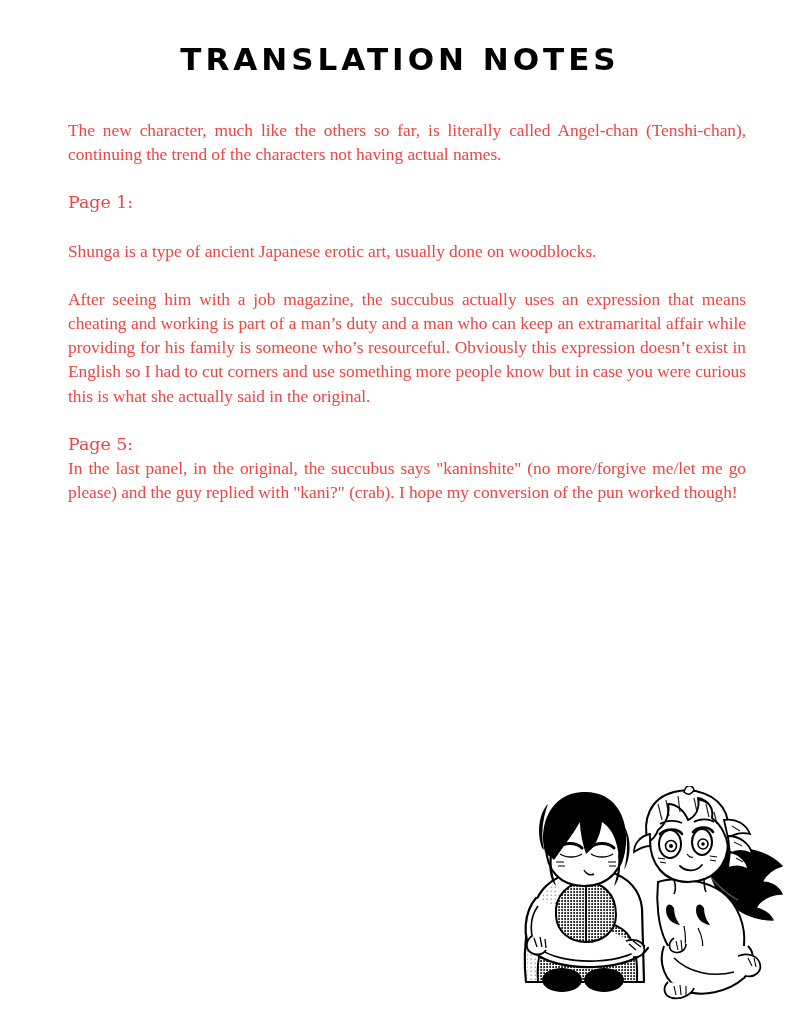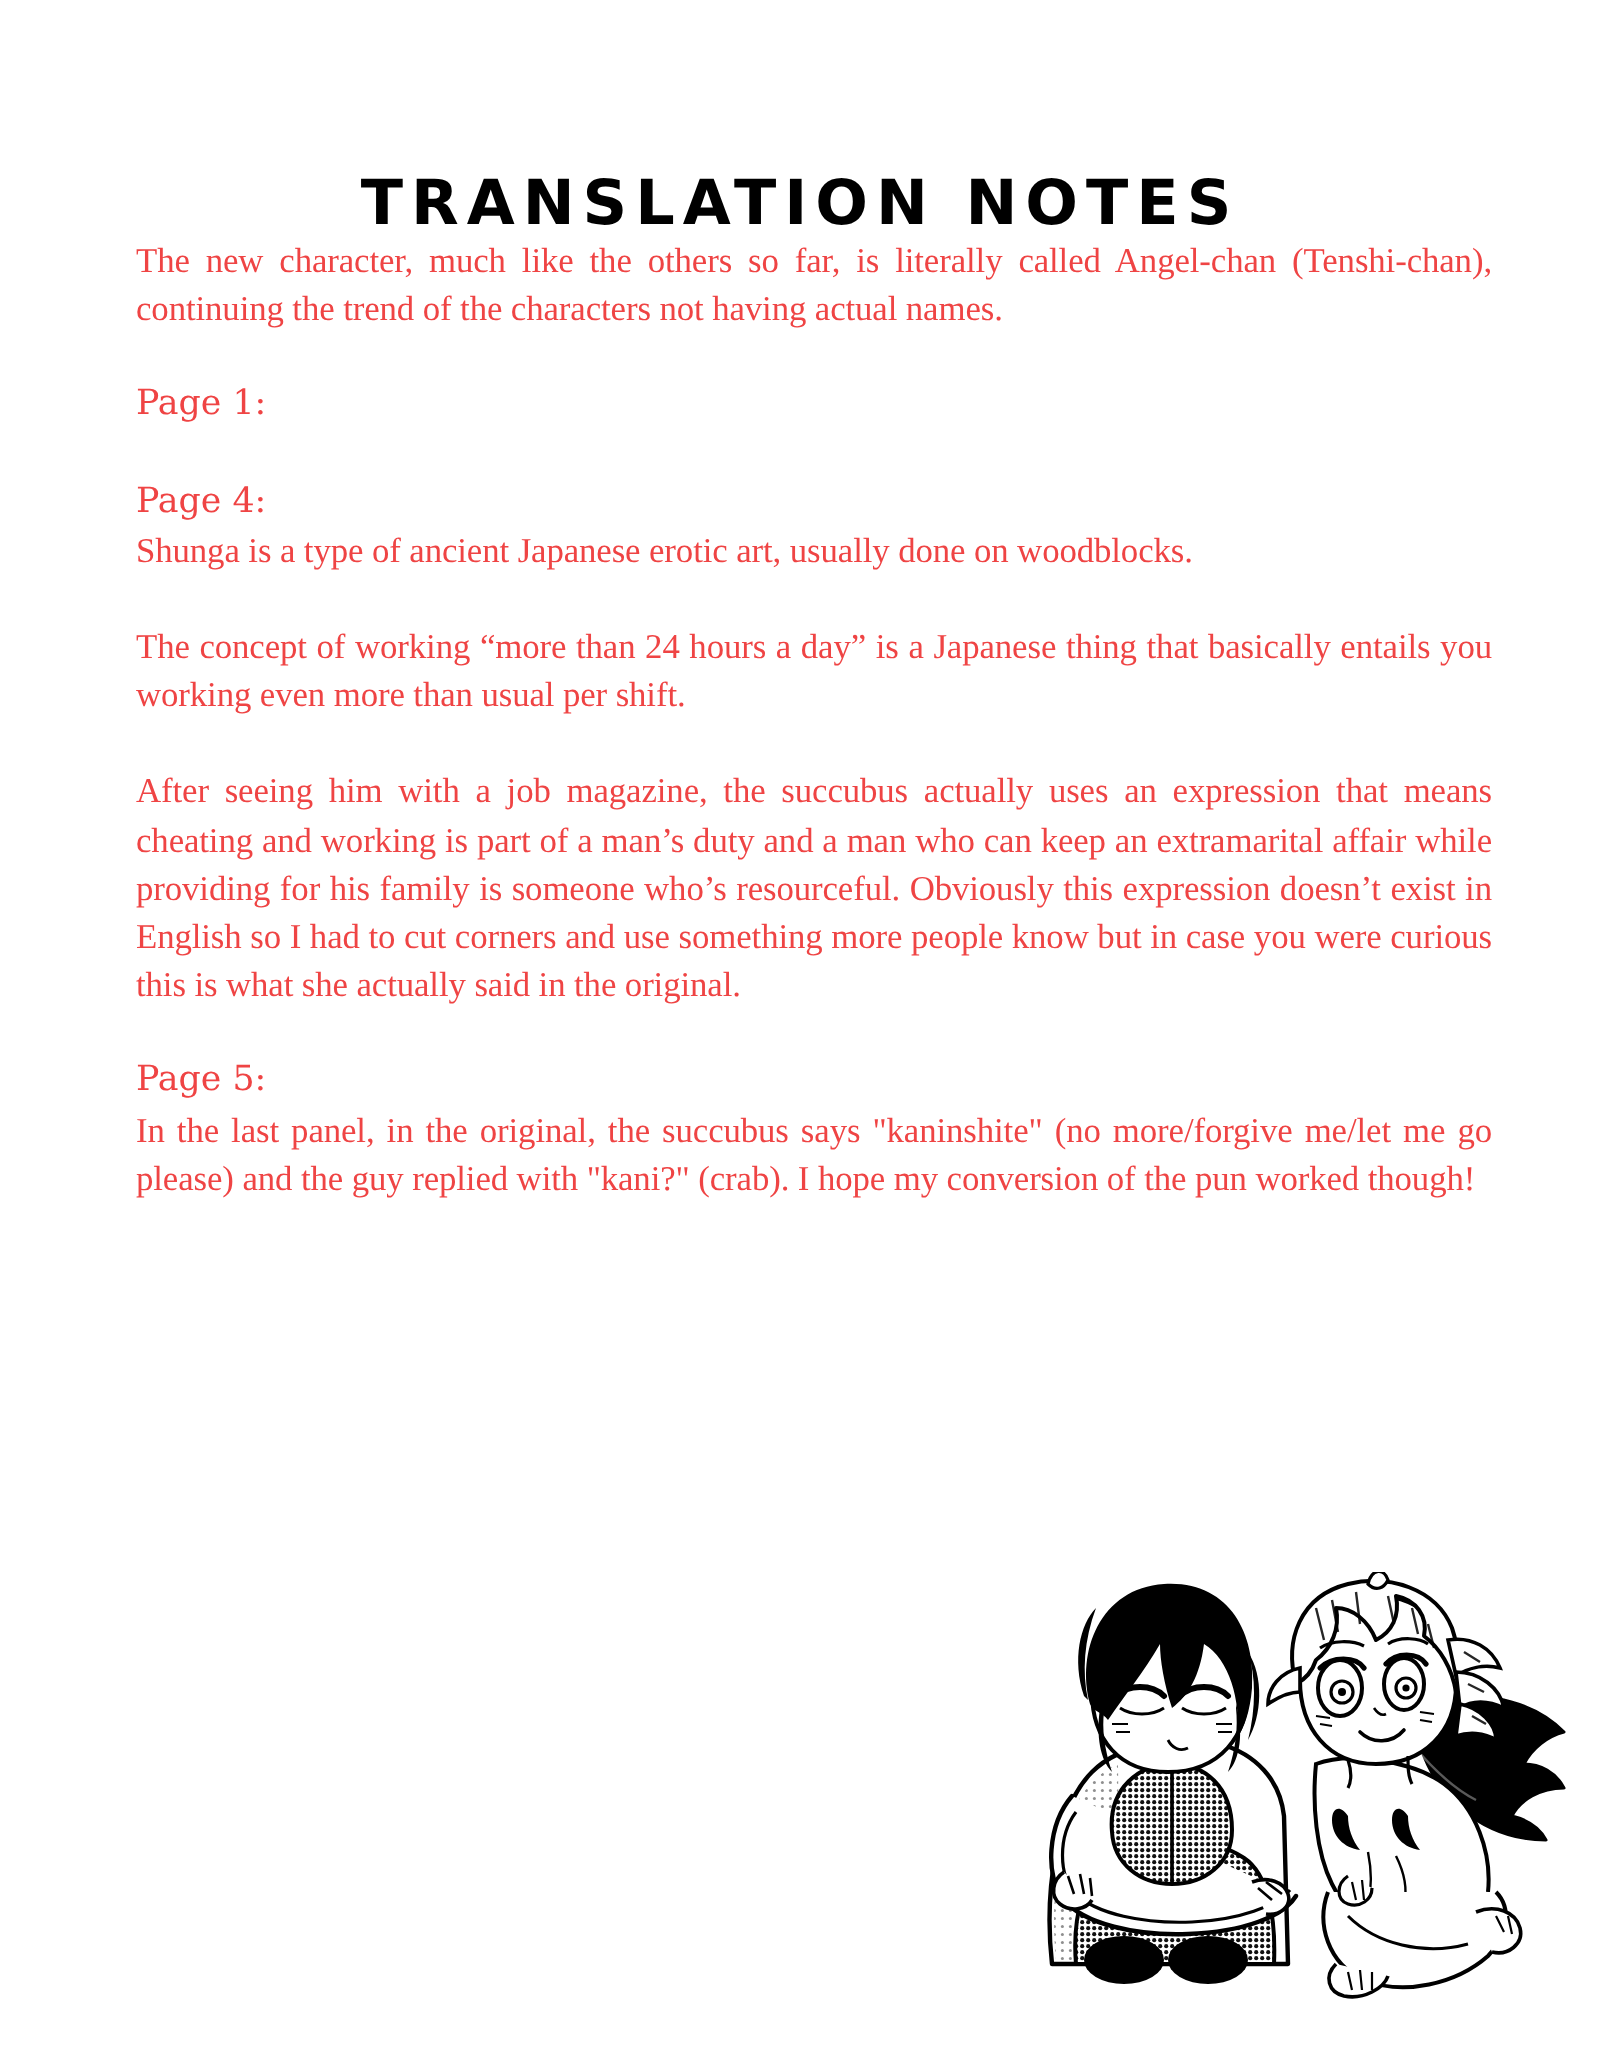--- a/index.html
+++ b/index.html
@@ -24,21 +24,20 @@
     top: 40px;
     width: 800px;
     text-align: center;
     font-family: "DejaVu Sans", "Liberation Sans", sans-serif;
     font-weight: bold;
     font-size: 31px;
     line-height: 38px;
     letter-spacing: 4px;
     color: #000000;
     white-space: nowrap;
-    margin-top: 43px;
   }
 
   
   .body-col {
     position: absolute;
     left: 68px;
     top: 118px;
     width: 678px;
   }
   .para {
@@ -84,25 +83,23 @@
 
   <div class="body-col">
 
     <p class="para block last-line-natural">The new character, much like the others so far, is literally called Angel-chan (Tenshi-chan), continuing the trend of the characters not having actual names.</p>
 
     <div class="block">
       <p class="page-label">Page 1:</p>
     </div>
 
     <div class="block">
-      <p class="page-label">Page 4:</p>
       <p class="para tight last-line-natural">Shunga is a type of ancient Japanese erotic art, usually done on woodblocks.</p>
     </div>
 
-    <p class="para block last-line-natural">The concept of working “more than 24 hours a day” is a Japanese thing that basically entails you working even more than usual per shift.</p>
 
     <p class="para block last-line-natural">After seeing him with a job magazine, the succubus actually uses an expression that means cheating and working is part of a man’s duty and a man who can keep an extramarital affair while providing for his family is someone who’s resourceful. Obviously this expression doesn’t exist in English so I had to cut corners and use something more people know but in case you were curious this is what she actually said in the original.</p>
 
     <div class="block">
       <p class="page-label">Page 5:</p>
       <p class="para tight last-line-natural">In the last panel, in the original, the succubus says "kaninshite" (no more/forgive me/let me go please) and the guy replied with "kani?" (crab). I hope my conversion of the pun worked though!</p>
     </div>
 
   </div>
 

